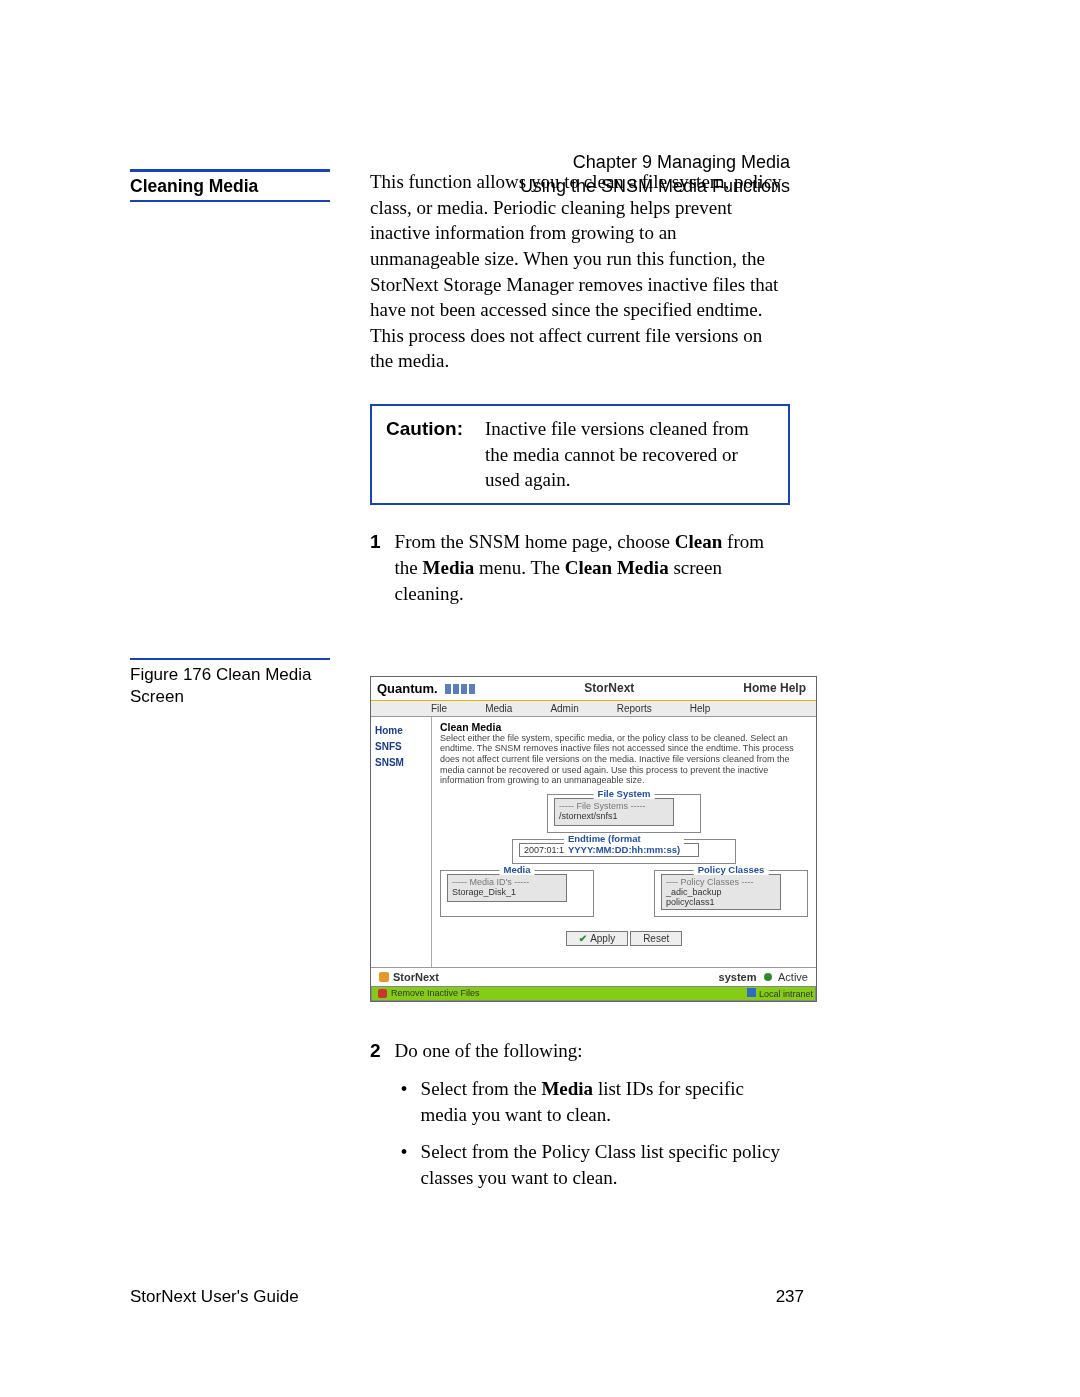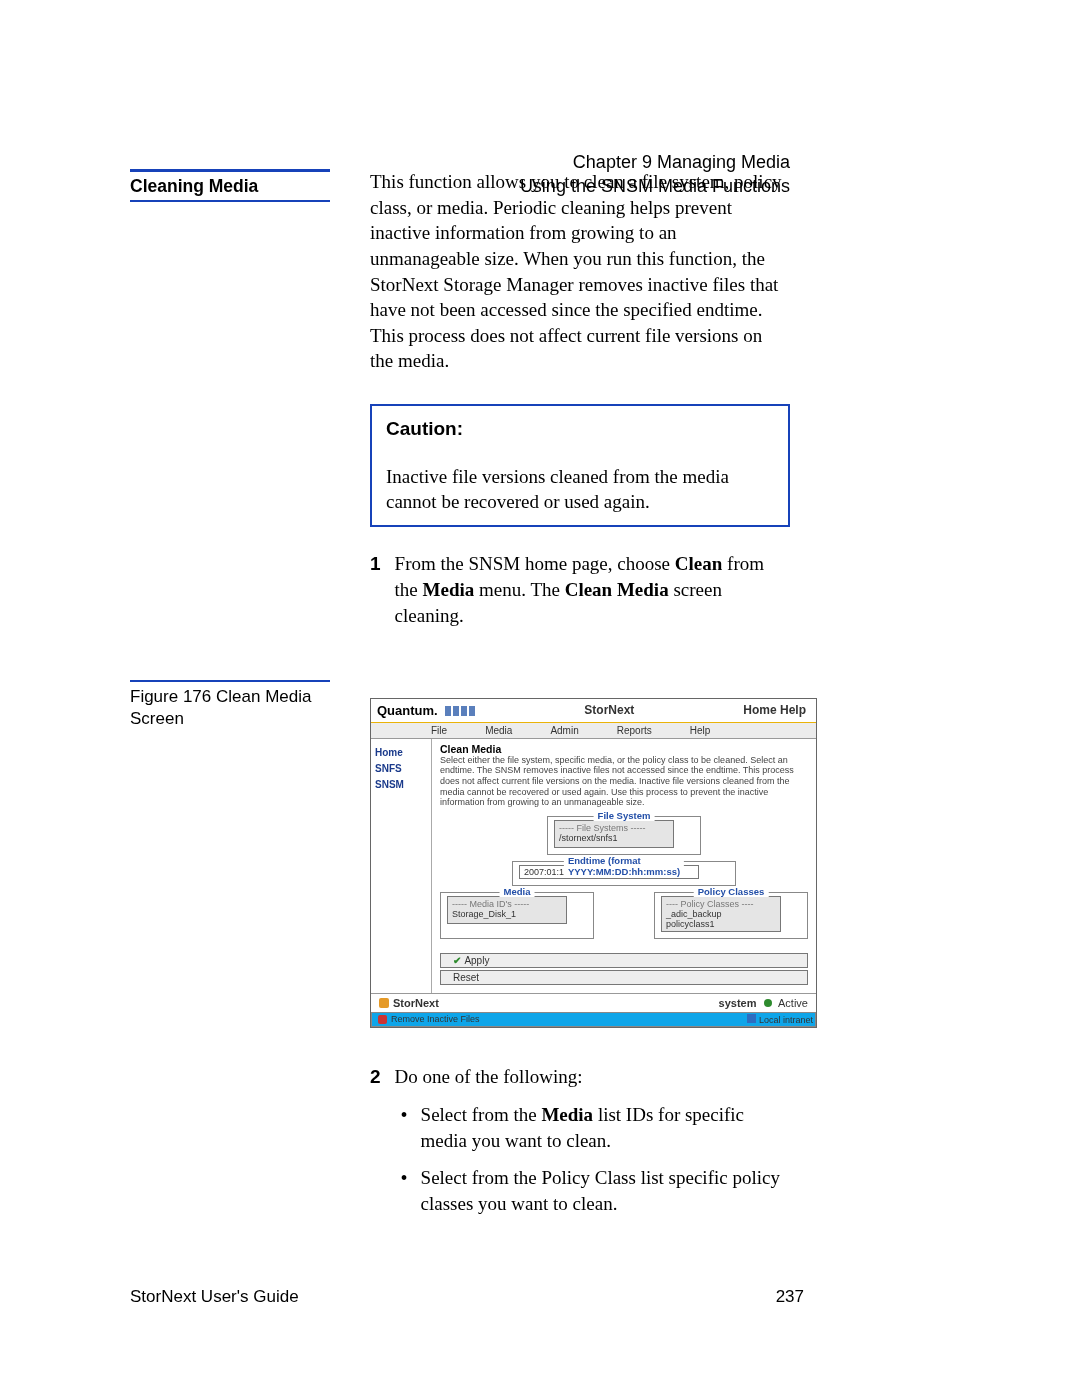--- a/index.html
+++ b/index.html
@@ -42,21 +42,20 @@
   }
   .body-text { font-size: 19px; line-height: 1.35; }
   .caution-box {
     border: 2px solid #1742b9;
     padding: 10px 14px;
     margin: 30px 0 24px 0;
     display: flex;
     gap: 22px;
     font-size: 19px;
     line-height: 1.35;
-    flex-direction: column;
   }
   .caution-label {
     font-family: Arial, Helvetica, sans-serif;
     font-weight: bold;
     flex: 0 0 auto;
   }
   .step {
     display: flex;
     gap: 14px;
     font-size: 19px;
@@ -130,31 +129,31 @@
     position:absolute; top:-7px; left:50%; transform:translateX(-50%);
     background:#fff; padding:0 4px; color:#234fa8; font-weight:bold; font-size:9.5px;
   }
   .ss-dots{color:#777;}
   .ss-listbox {
     border:1px solid #777;background:#e5e5e5;padding:2px 4px;min-height:28px;
     font-size:9px; width:120px; box-sizing:border-box;
   }
   .ss-input { border:1px solid #777;background:#fff;padding:1px 4px;font-size:9px; width:170px;}
   .ss-row2 { display:flex; justify-content:center; gap:60px; }
-  .ss-btns {display:flex;justify-content:center;gap:2px;margin-top:8px;flex-direction:column;}
+  .ss-btns {display:flex;justify-content:center;gap:2px;margin-top:8px;}
   .ss-btn {border:1px solid #777;background:#eee;padding:1px 12px;font-size:10px;}
   .ss-check{color:#2e8b2e;font-weight:bold;margin-right:3px;}
   .ss-footer{
     border-top:1px solid #999;padding:3px 8px;display:flex;
     align-items:center;justify-content:space-between;font-size:11px;
   }
   .ss-sn-logo{display:flex;align-items:center;gap:4px;font-weight:bold;}
   .ss-sn-icon{width:10px;height:10px;background:#e59a28;border-radius:2px;}
   .ss-active-dot{display:inline-block;width:8px;height:8px;border-radius:50%;background:#2e8b2e;margin:0 4px;}
-  .ss-status{background:#0ea5e9;border:1px solid #888;padding:1px 2px 1px 6px;display:flex;
+  .ss-status{background:#84cc16;border:1px solid #888;padding:1px 2px 1px 6px;display:flex;
     justify-content:space-between;font-size:9px;}
   .ss-status-left{display:flex;align-items:center;gap:4px;}
   .ss-status-icon{width:9px;height:9px;background:#c33;border-radius:2px;}
   .ss-intranet-icon{width:9px;height:9px;background:#2d6cc0;display:inline-block;margin-right:3px;}
   .post-steps { margin-top: 30px; }
   .bullets { margin: 6px 0 0 0; padding: 0; list-style: none; }
   .bullets li {
     position: relative; padding-left: 26px; margin-top: 12px;
     font-size: 19px; line-height: 1.35;
   }

